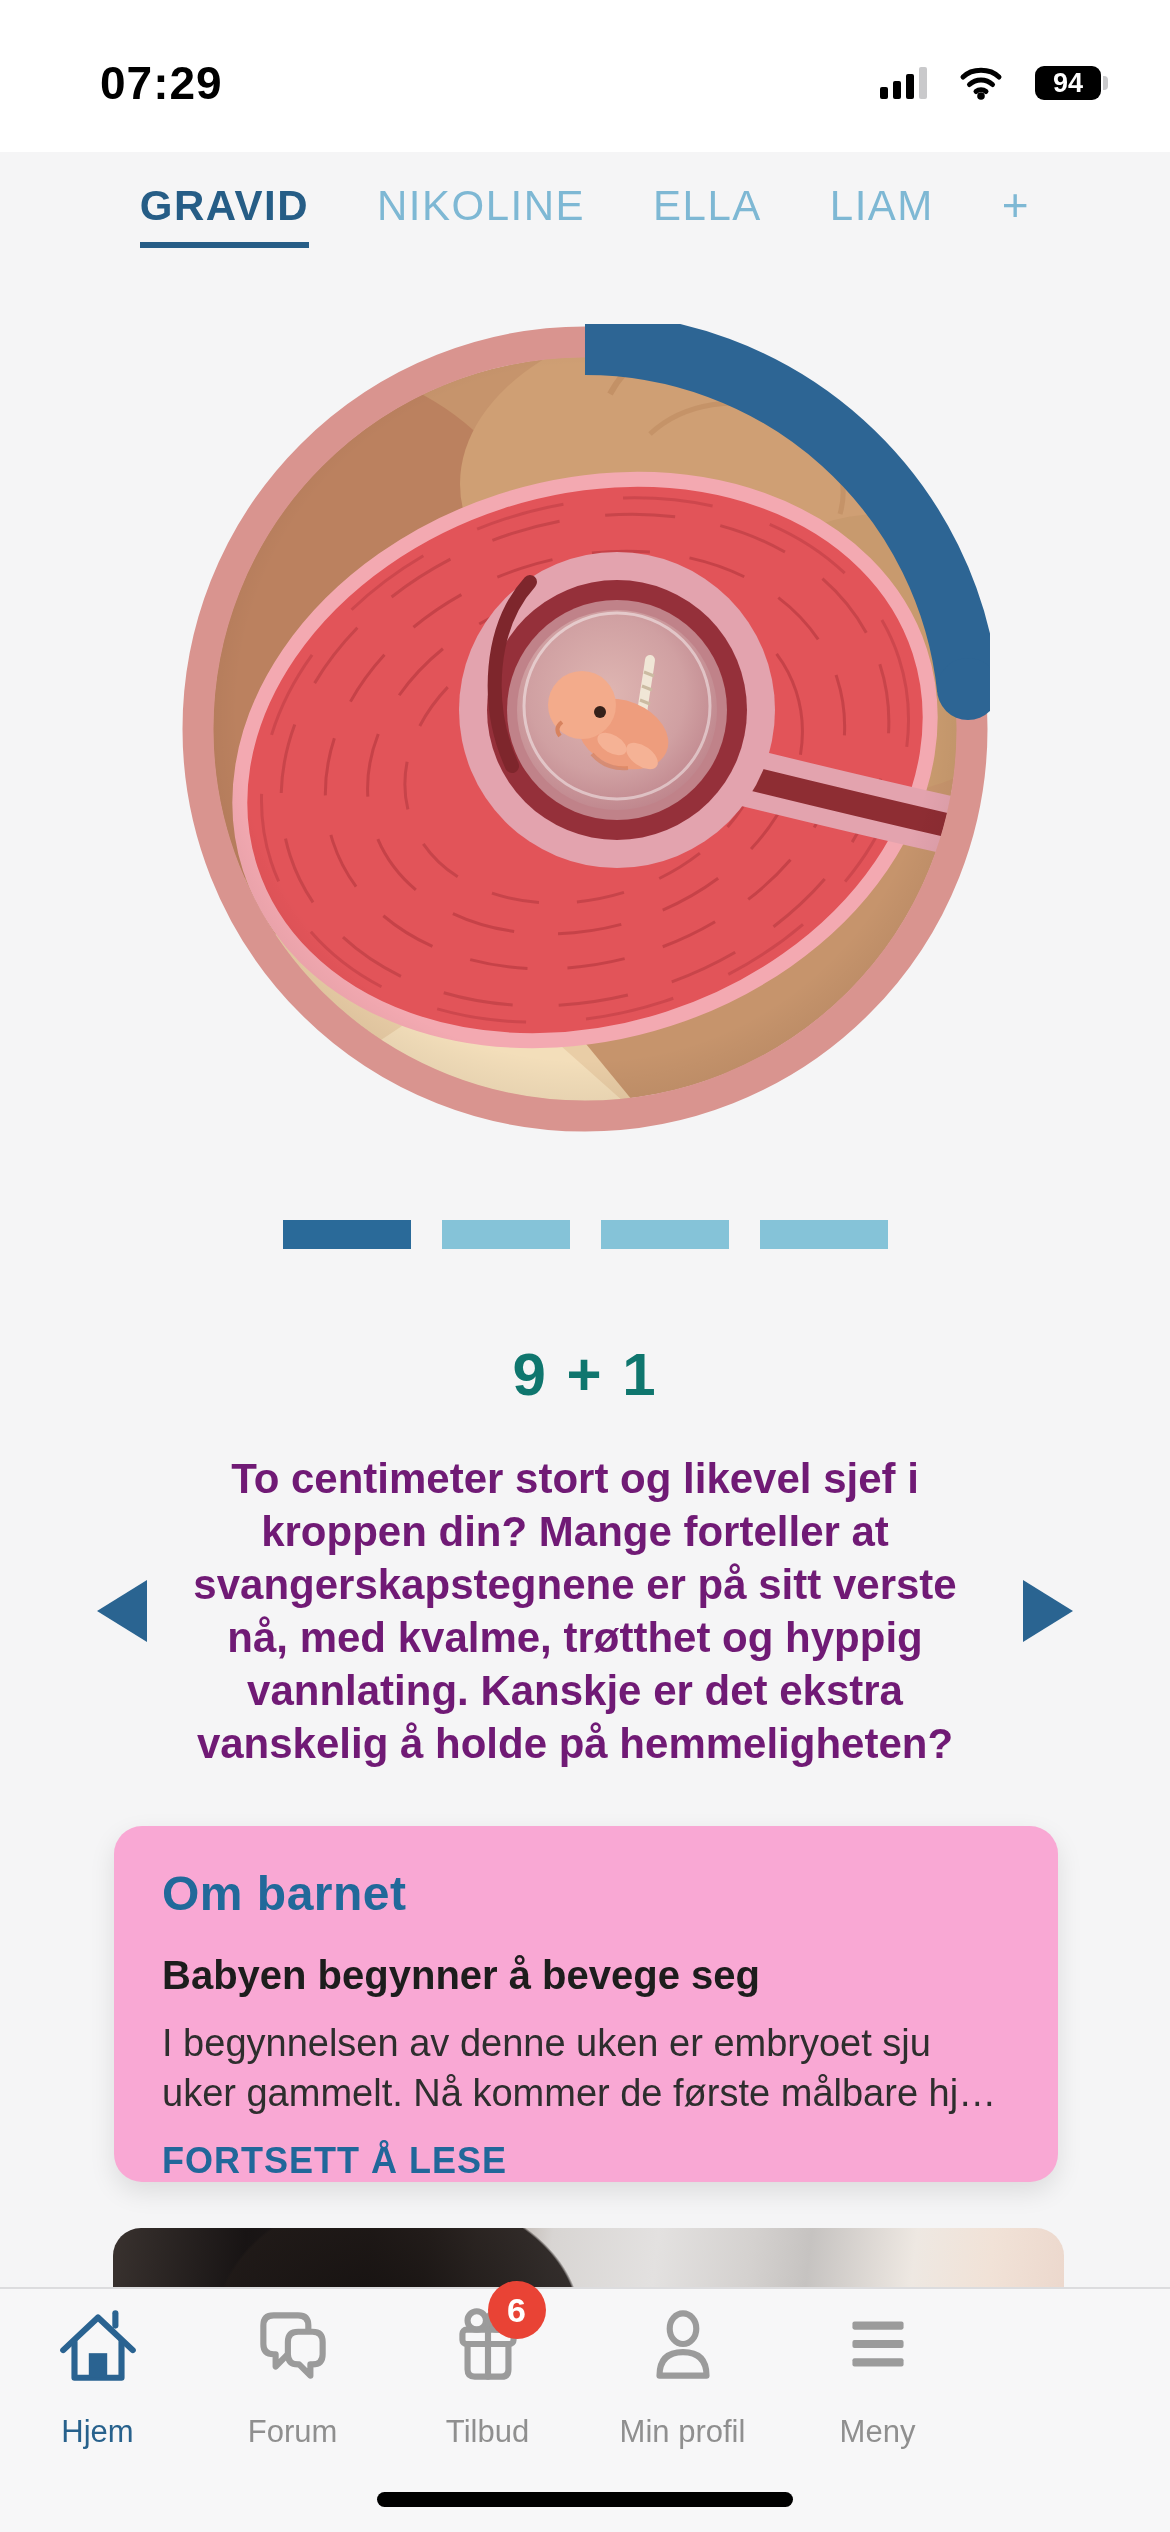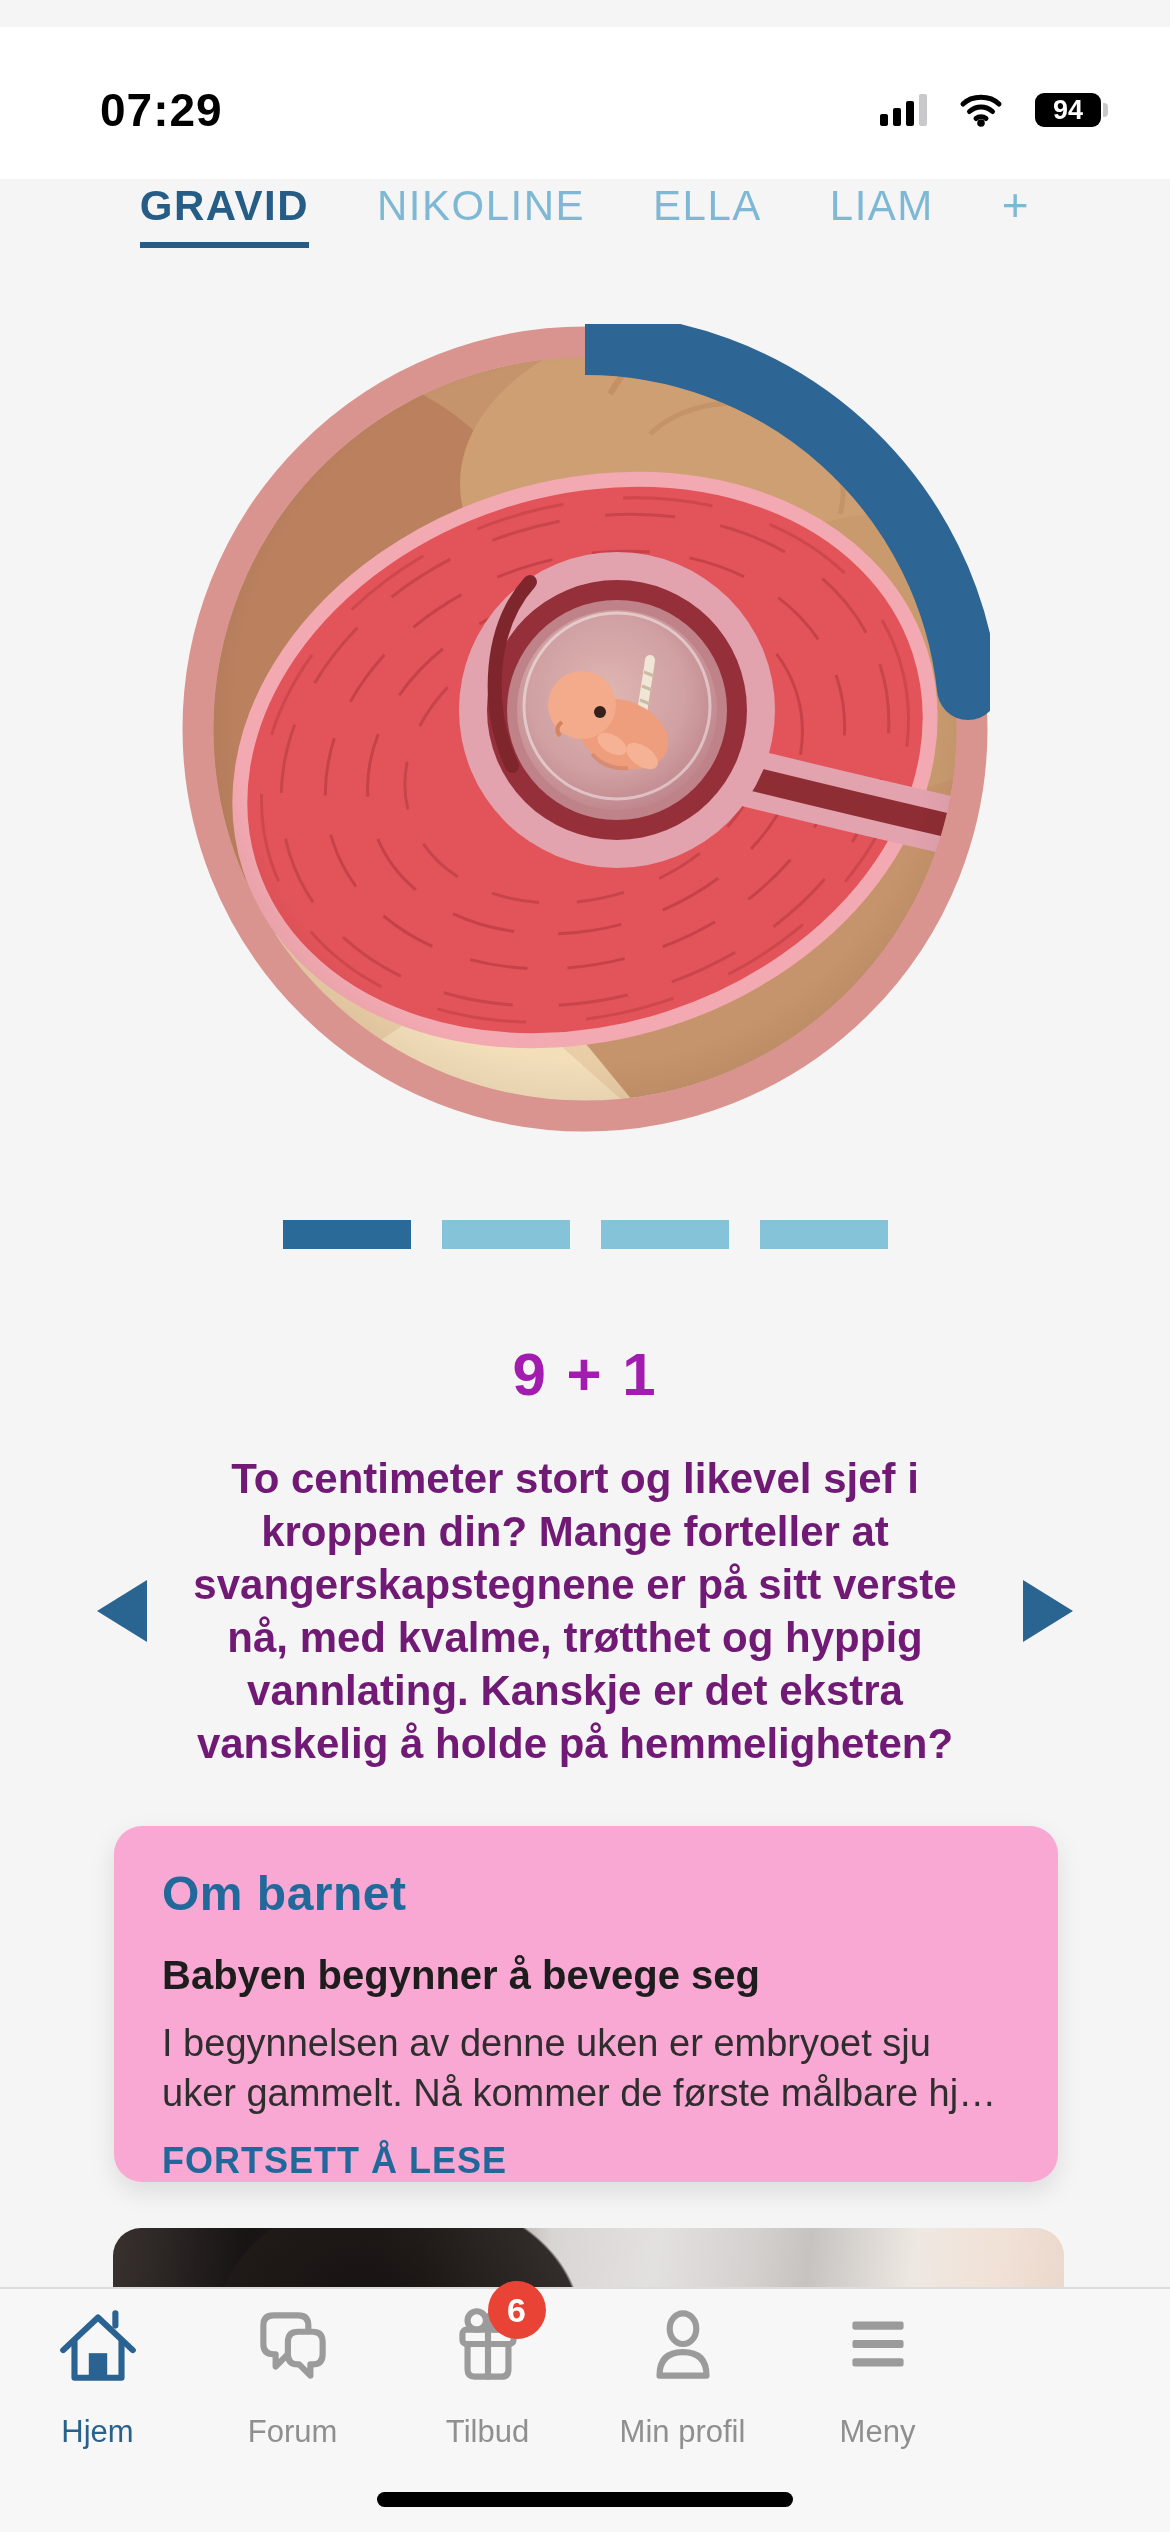--- a/index.html
+++ b/index.html
@@ -3,21 +3,21 @@
 <meta charset="utf-8">
 <meta name="viewport" content="width=1170">
 <style>
   * { margin:0; padding:0; box-sizing:border-box; }
   html,body { width:1170px; height:2532px; }
   body { font-family:"Liberation Sans", sans-serif; background:#ffffff; overflow:hidden; }
   .screen { position:relative; width:1170px; height:2532px; background:#f5f5f6; overflow:hidden; }
 
   
   .status-bar { position:absolute; top:0; left:0; width:1170px; height:152px; background:#ffffff;
-    display:flex; align-items:center; justify-content:space-between; padding:14px 62px 0 100px;margin-top:27px; }
+    display:flex; align-items:center; justify-content:space-between; padding:14px 62px 0 100px; }
   .time { font-size:46px; font-weight:700; color:#000; letter-spacing:1px; }
   .status-icons { display:flex; align-items:center; gap:32px; }
   .signal { display:flex; align-items:flex-end; gap:5px; height:32px; }
   .signal i { display:block; width:8px; border-radius:2px; background:#000; }
   .signal i.b1{height:12px} .signal i.b2{height:18px} .signal i.b3{height:25px}
   .signal i.b4{height:32px; background:#c9c9cb;}
   .battery { display:flex; align-items:center; }
   .battery-body { width:66px; height:34px; background:#000; border-radius:9px; color:#fff;
     font-size:27px; font-weight:700; display:flex; align-items:center; justify-content:center; }
   .battery-nub { width:5px; height:14px; background:#c9c9cb; border-radius:0 4px 4px 0; margin-left:2px; }
@@ -32,21 +32,21 @@
   
   .week-circle { position:absolute; left:180px; top:324px; width:810px; height:810px; }
 
   
   .segments { position:absolute; top:1220px; left:0; width:1170px; display:flex; justify-content:center; gap:31px; }
   .segment { width:128px; height:29px; background:#85c3d8; }
   .segment.active { background:#2a6a99; }
 
   
   .week-heading { position:absolute; top:1340px; left:0; width:1170px; text-align:center;
-    font-size:60px; font-weight:700; color:#a21caf; letter-spacing:2px; }
+    font-size:60px; font-weight:700; color:#0f766e; letter-spacing:2px; }
 
   
   .carousel-text { position:absolute; top:1452px; left:155px; width:840px; text-align:center;
     font-size:42px; line-height:53px; font-weight:600; color:#701a75; }
   .carousel-text div { white-space:nowrap; }
   .arrow { position:absolute; width:0; height:0; border-top:31px solid transparent; border-bottom:31px solid transparent; }
   .arrow.left { left:97px; top:1580px; border-right:50px solid #2a6491; }
   .arrow.right { left:1023px; top:1580px; border-left:50px solid #2a6491; }
 
   

